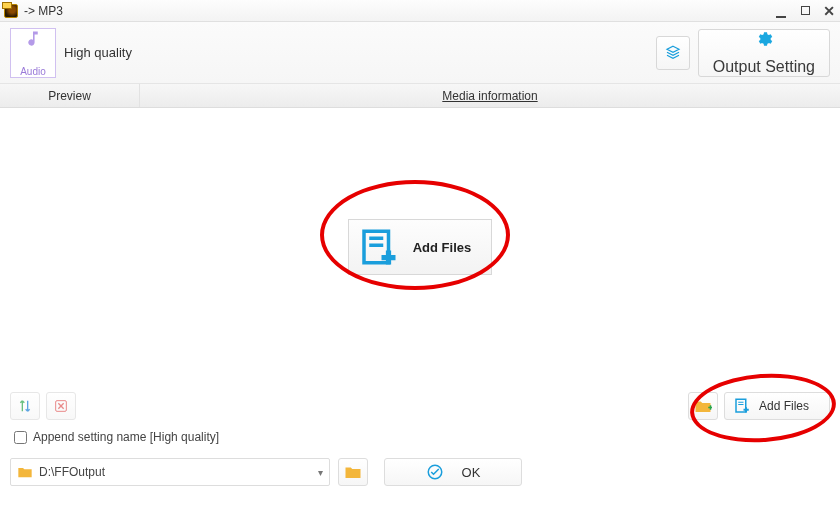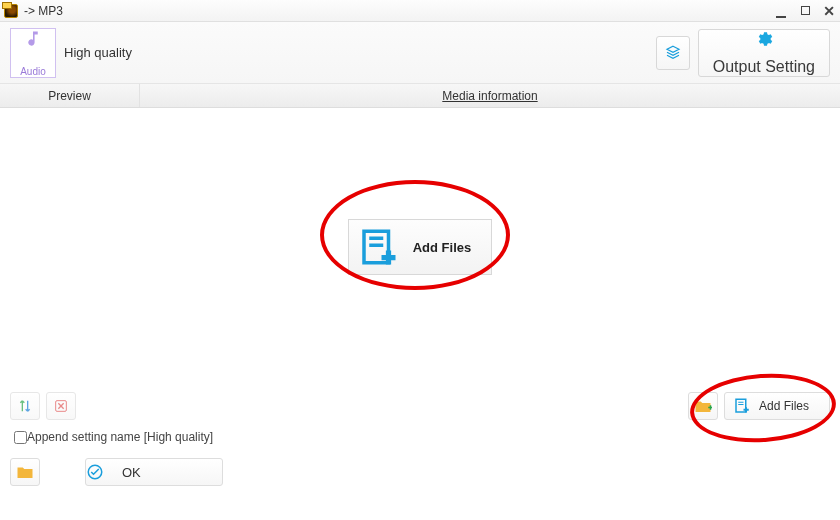--- a/index.html
+++ b/index.html
@@ -39,28 +39,28 @@
   .ellipse { position: absolute; border: 4px solid #e60000; border-radius: 50%; pointer-events: none; }
   .ellipse.big { width: 190px; height: 110px; left: 320px; top: 180px; }
   .ellipse.small { width: 146px; height: 68px; left: 690px; top: 374px; transform: rotate(-4deg); }
   
   .action-row { display:flex; align-items:center; padding: 6px 10px; gap: 6px; }
   .icon-btn { width: 30px; height: 28px; border: 1px solid #ddd; border-radius: 3px; background: linear-gradient(#fff,#f6f6f6); display:flex; align-items:center; justify-content:center; cursor:pointer; }
   .icon-btn.disabled { opacity: 0.7; cursor: default; }
   .action-row .spacer { flex: 1; }
   .add-files-small { height: 28px; padding: 0 20px 0 8px; border: 1px solid #ddd; border-radius: 3px; background: linear-gradient(#fff,#f6f6f6); display:flex; align-items:center; gap:8px; font-size: 12px; color:#333; cursor:pointer; }
   
-  .checkbox-row { padding: 4px 14px 8px; font-size: 12px; color: #444; display:flex; align-items:center; }
+  .checkbox-row { padding: 4px 14px 8px; font-size: 12px; color: #444; display:flex; align-items:center; gap: 6px; }
   .checkbox-row input { width:13px; height:13px; }
   
   .bottom-row { display:flex; align-items:center; padding: 6px 10px 10px; gap: 8px; }
   .path-select { flex: 0 0 320px; height: 28px; border: 1px solid #ddd; border-radius: 2px; background: #fff; display:flex; align-items:center; padding: 0 6px; font-size: 12px; color:#444; cursor:pointer; position:relative; }
   .path-select .folder-ic { margin-right: 6px; }
   .path-select .caret { position:absolute; right:6px; font-size:10px; color:#777; }
-  .ok-btn { width: 138px; height: 28px; border: 1px solid #ddd; border-radius: 3px; background: linear-gradient(#fff,#f6f6f6); display:flex; align-items:center; justify-content:flex-start; gap:18px; font-size: 13px; color:#333; cursor:pointer;margin-left:29px; }
+  .ok-btn { width: 138px; height: 28px; border: 1px solid #ddd; border-radius: 3px; background: linear-gradient(#fff,#f6f6f6); display:flex; align-items:center; justify-content:center; gap:18px; font-size: 13px; color:#333; cursor:pointer; }
 </style>
 </head>
 <body>
 
 <div class="titlebar">
   <div class="app-icon"></div>
   <div class="title"> -&gt; MP3</div>
   <div class="winbtns">
     <div class="winbtn min">
         <div class="bar"></div>
@@ -138,20 +138,27 @@
     <span>Add Files</span>
   </div>
 </div>
 
 <div class="checkbox-row">
   <input type="checkbox" style="">
   <span>Append setting name [High quality]</span>
 </div>
 
 <div class="bottom-row">
+  <div class="path-select">
+    <svg class="folder-ic" width="16" height="14" viewBox="0 0 24 20">
+        <path fill="#f3b63b" d="M2 4h7l2 2h11v12H2z"></path>
+      </svg>
+    <span>D:\FFOutput</span>
+    <span class="caret">▾</span>
+  </div>
   <div class="icon-btn">
     <svg width="18" height="16" viewBox="0 0 24 20">
         <path fill="#f3b63b" d="M2 4h7l2 2h11v12H2z"></path>
       </svg>
   </div>
   <div class="spacer"></div>
   <div class="ok-btn">
     <svg width="18" height="18" viewBox="0 0 24 24">
         <circle cx="12" cy="12" r="9" fill="none" stroke="#1a9edc" stroke-width="2"></circle>
         <path fill="none" stroke="#1a9edc" stroke-width="2" d="M7 12l3 3 7-7"></path>

